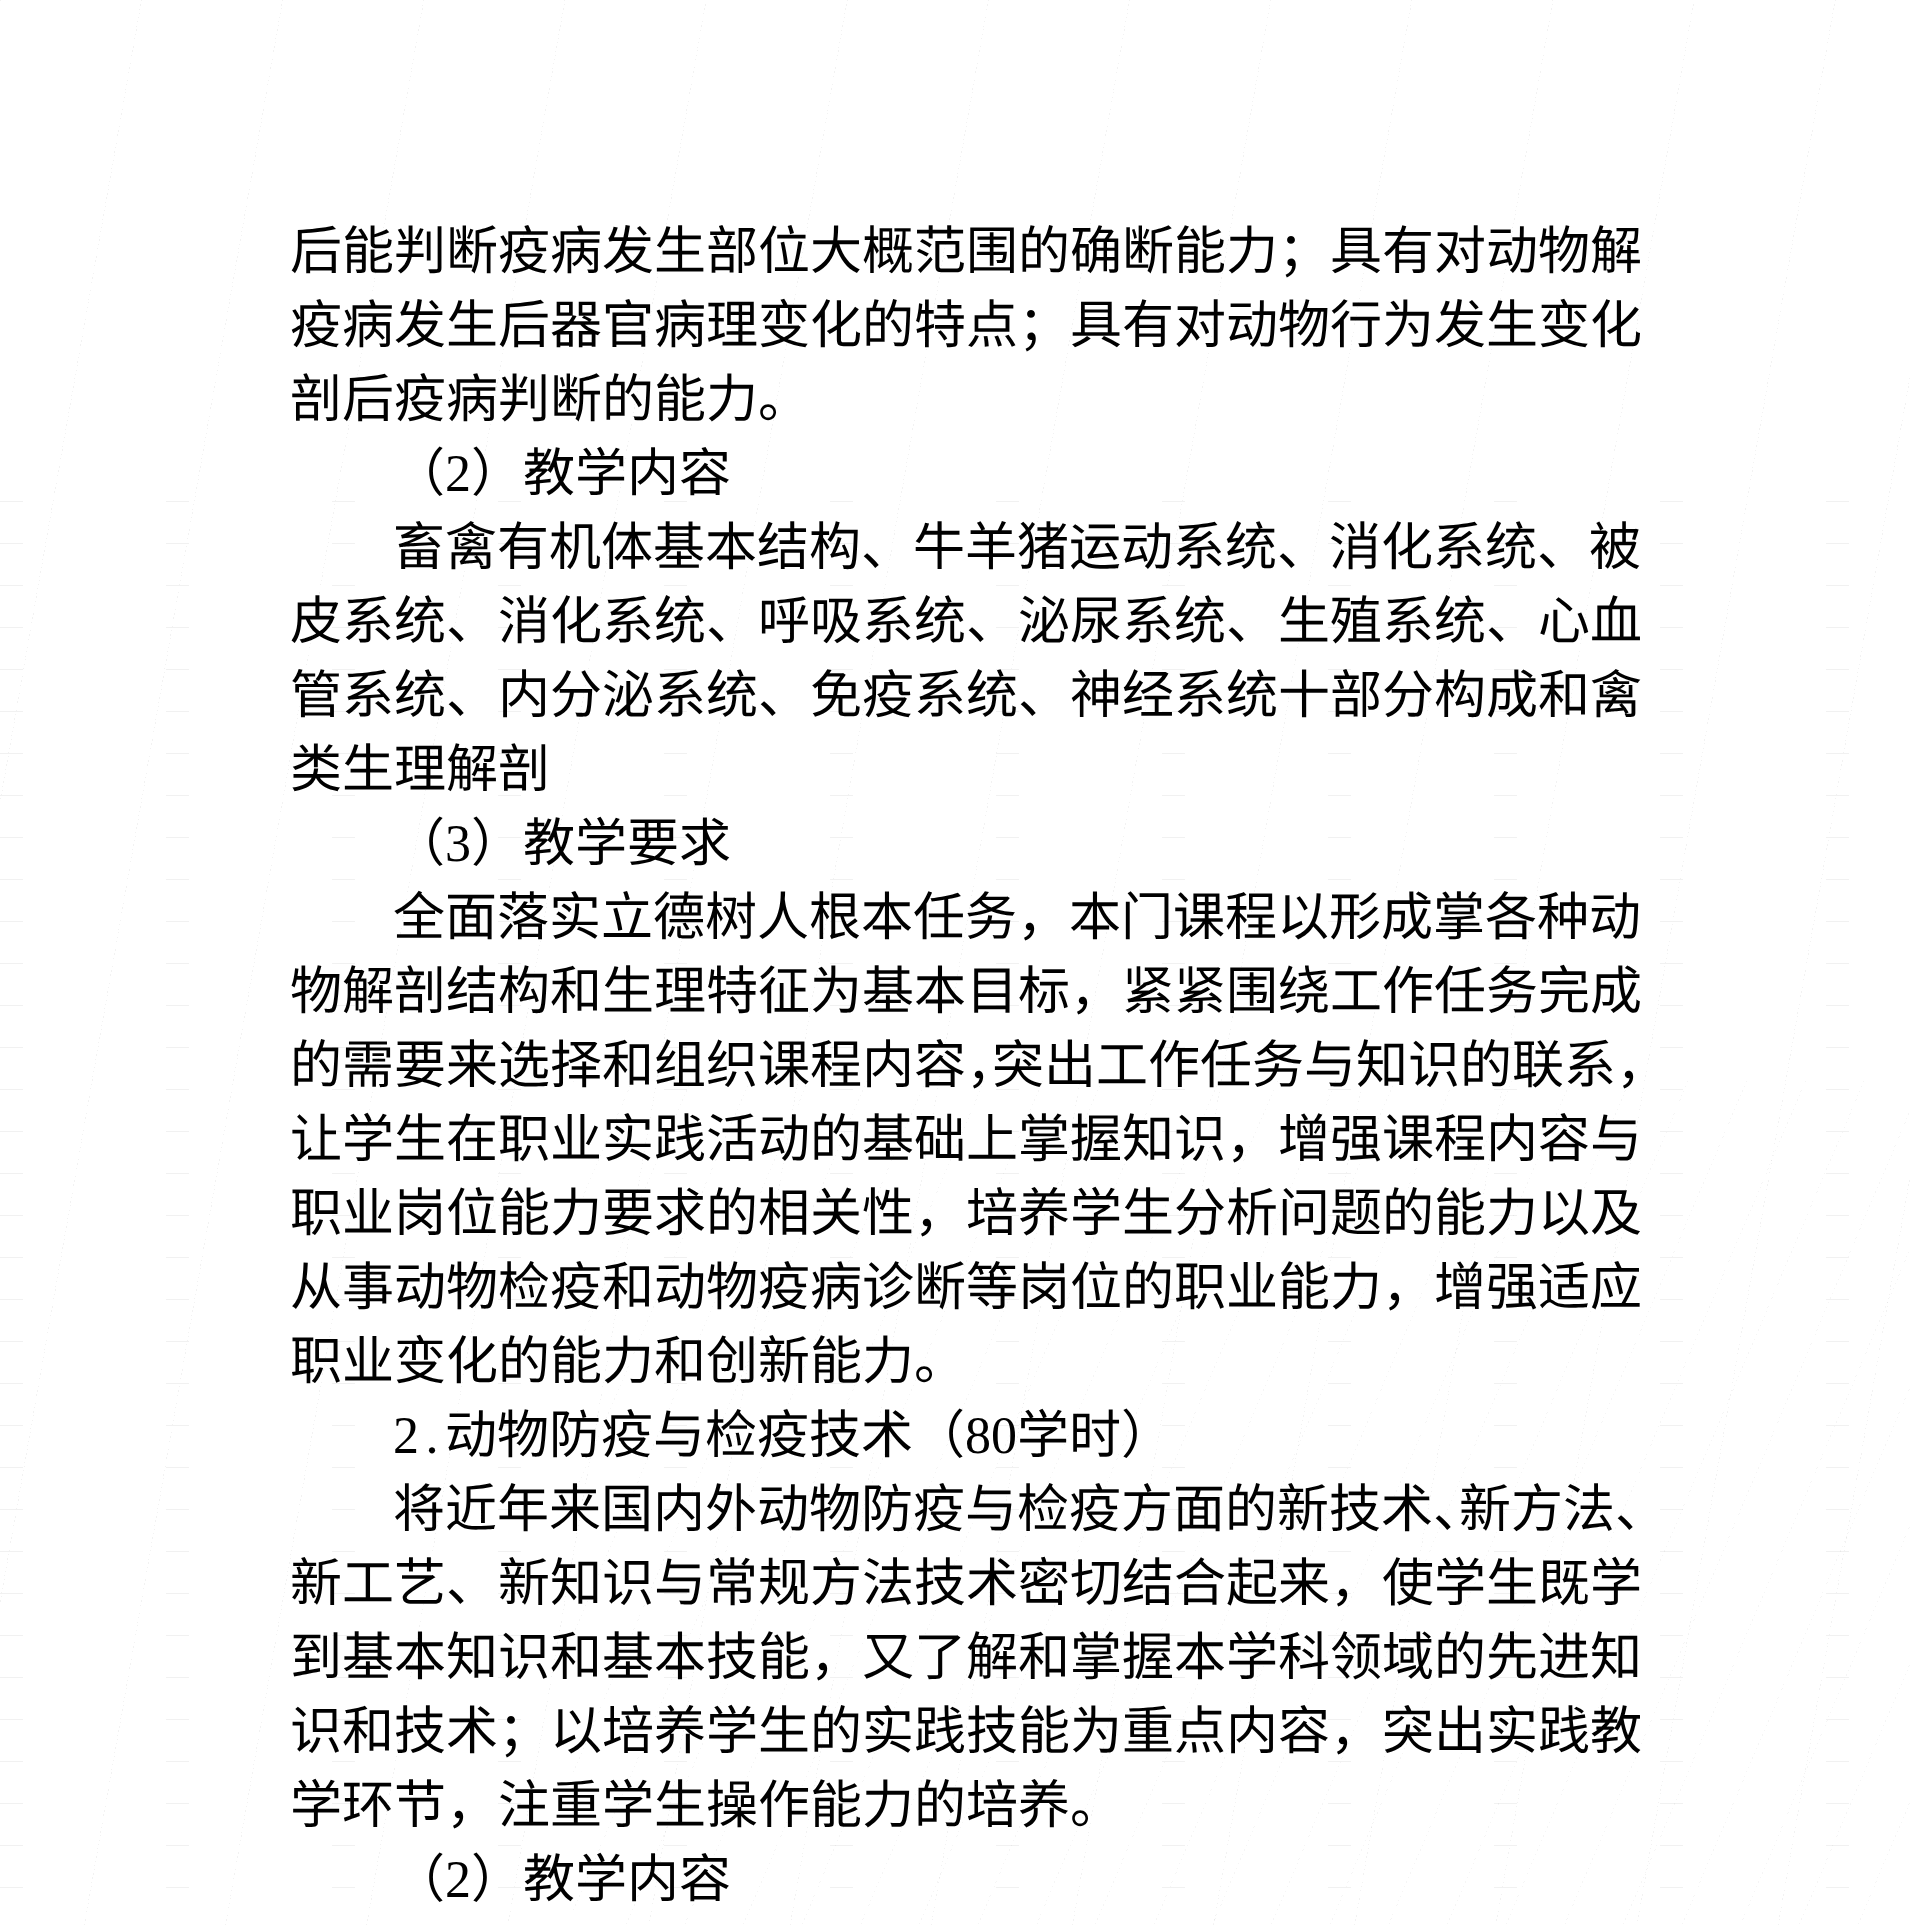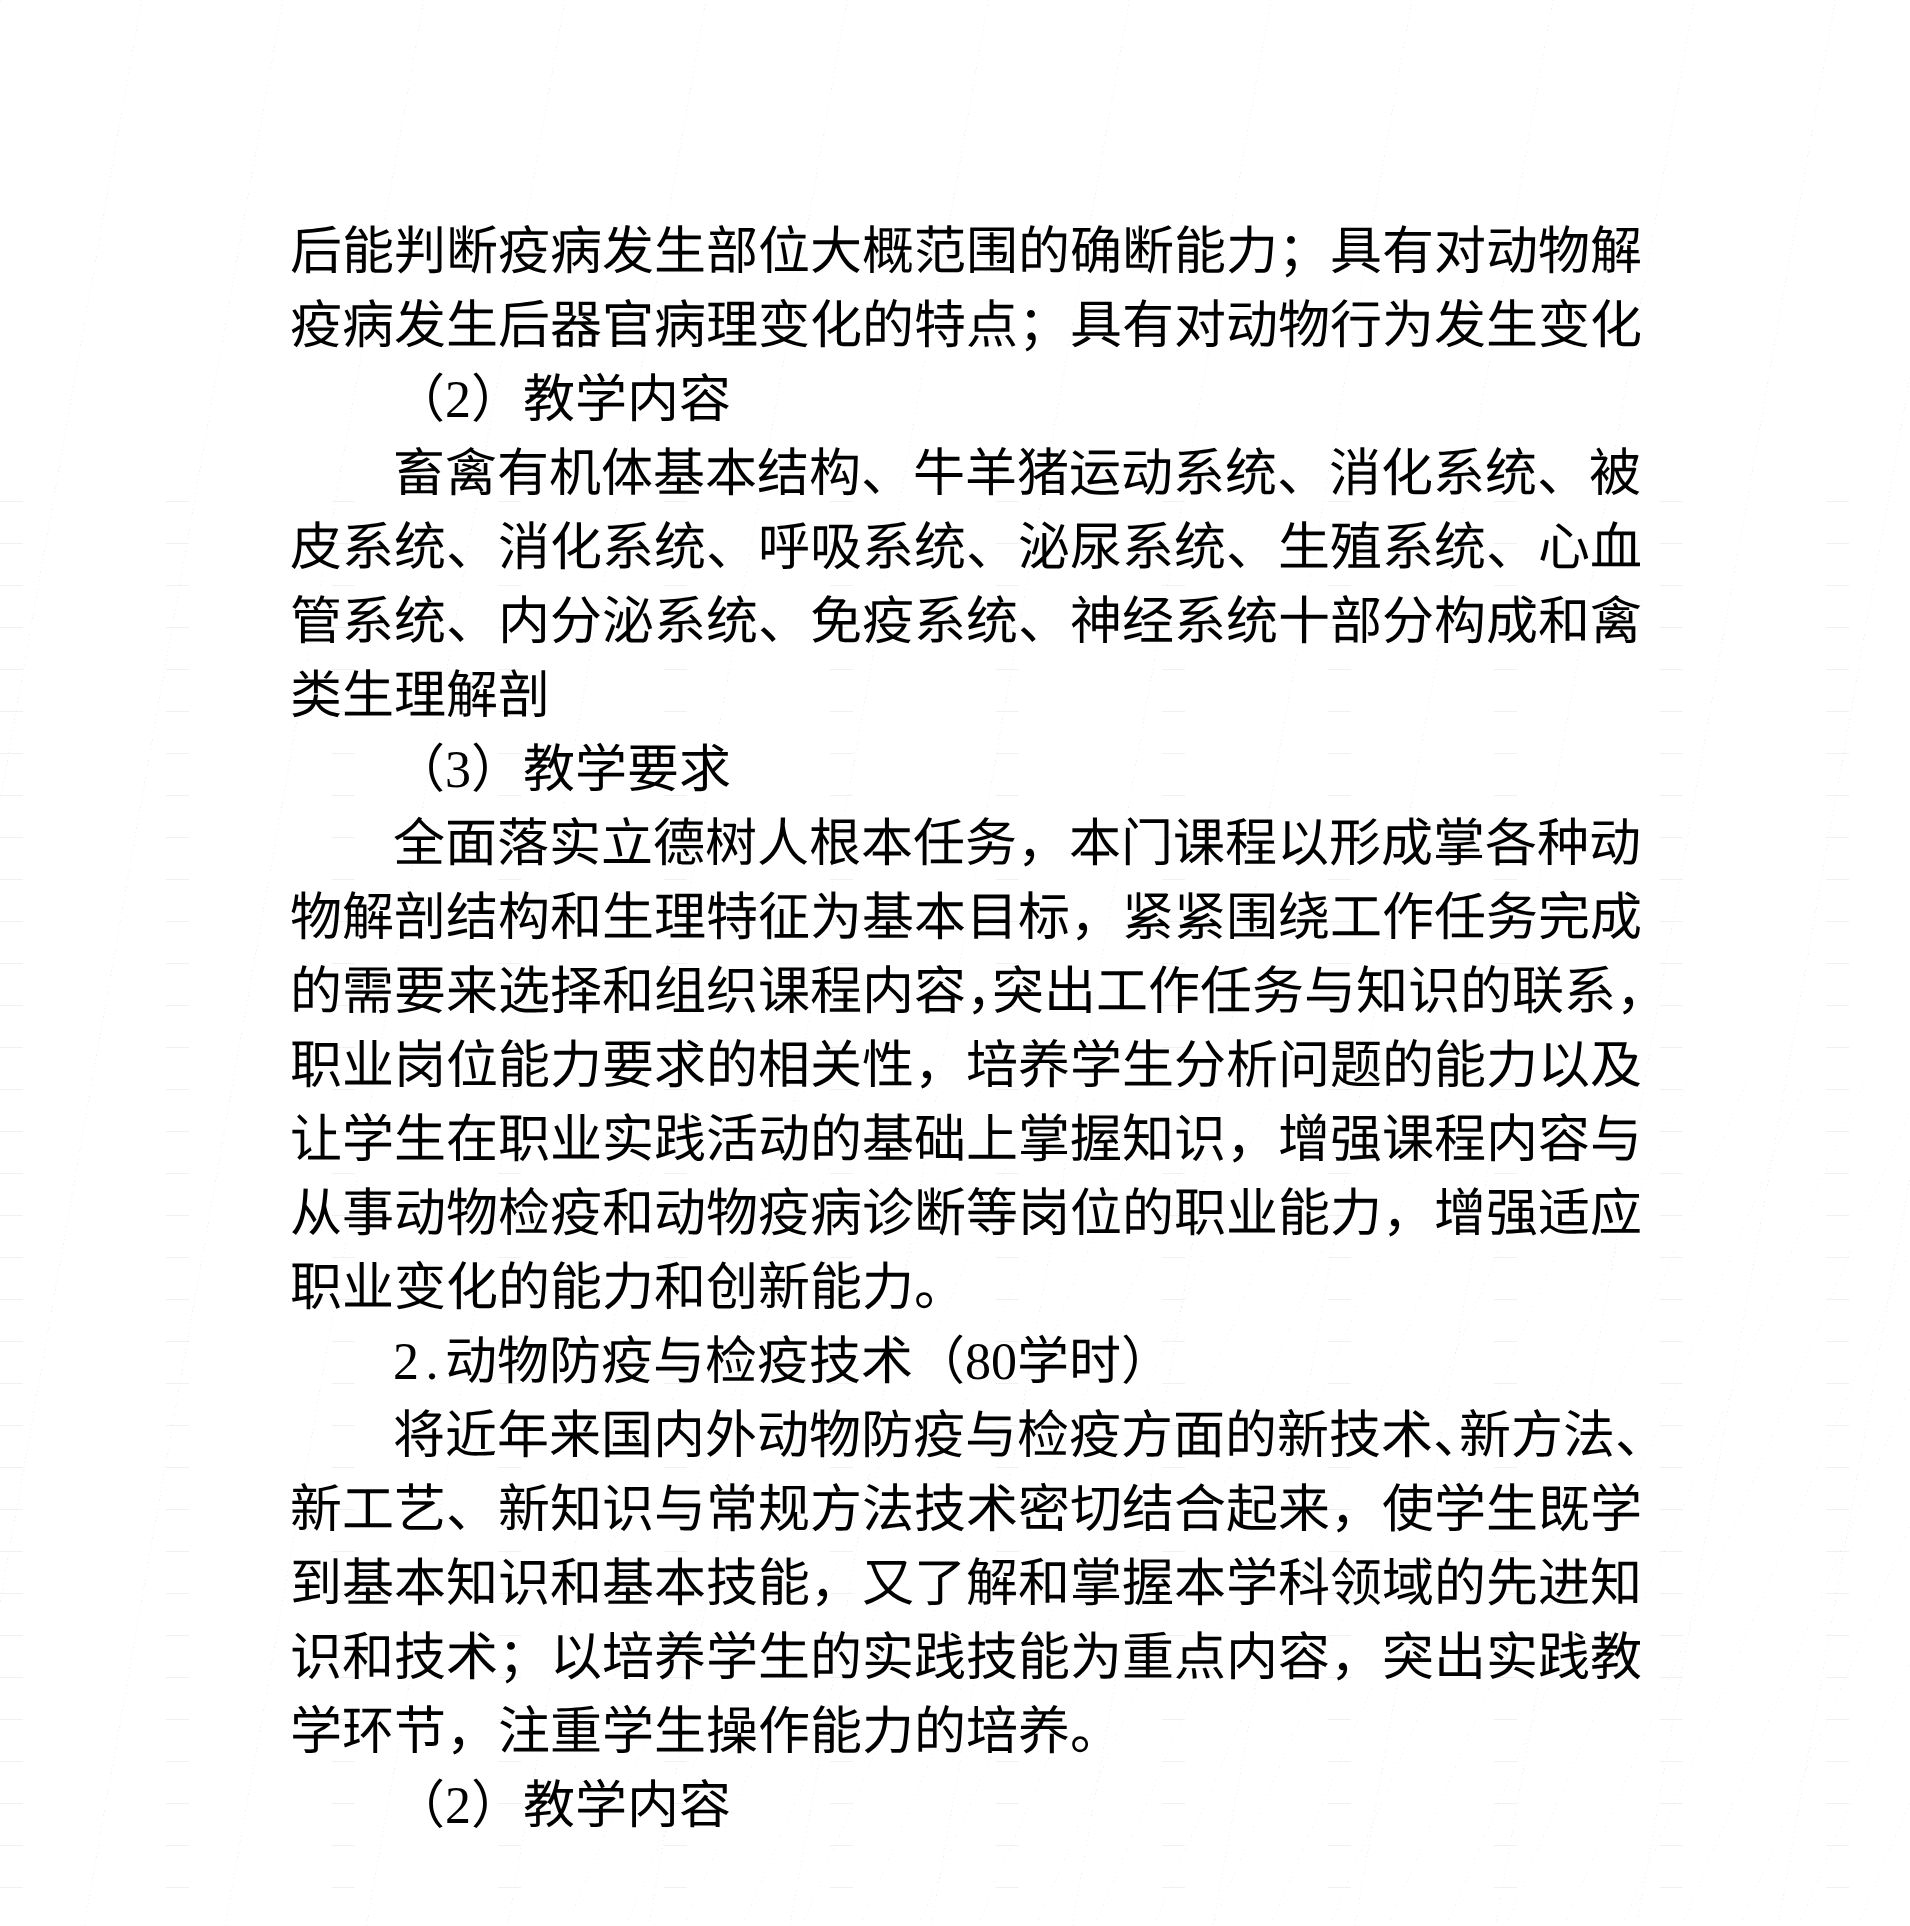--- a/index.html
+++ b/index.html
@@ -62,31 +62,32 @@
 <body>
 
 <div class="page">
   <div class="tex tex-rows-mid"></div>
   <div class="tex tex-diag"></div>
   <div class="tex tex-diag2"></div>
 
   <div class="text-block">
       <div class="line"><span>后</span><span>能</span><span>判</span><span>断</span><span>疫</span><span>病</span><span>发</span><span>生</span><span>部</span><span>位</span><span>大</span><span>概</span><span>范</span><span>围</span><span>的</span><span>确</span><span>断</span><span>能</span><span>力</span><span>；</span><span>具</span><span>有</span><span>对</span><span>动</span><span>物</span><span>解</span></div>
       <div class="line"><span>疫</span><span>病</span><span>发</span><span>生</span><span>后</span><span>器</span><span>官</span><span>病</span><span>理</span><span>变</span><span>化</span><span>的</span><span>特</span><span>点</span><span>；</span><span>具</span><span>有</span><span>对</span><span>动</span><span>物</span><span>行</span><span>为</span><span>发</span><span>生</span><span>变</span><span>化</span></div>
+      <div class="line"><span>剖</span><span>后</span><span>疫</span><span>病</span><span>判</span><span>断</span><span>的</span><span>能</span><span>力</span><span>。</span></div>
       <div class="line indent"><span>（</span><span class="half">2</span><span>）</span><span>教</span><span>学</span><span>内</span><span>容</span></div>
       <div class="line indent"><span>畜</span><span>禽</span><span>有</span><span>机</span><span>体</span><span>基</span><span>本</span><span>结</span><span>构</span><span>、</span><span>牛</span><span>羊</span><span>猪</span><span>运</span><span>动</span><span>系</span><span>统</span><span>、</span><span>消</span><span>化</span><span>系</span><span>统</span><span>、</span><span>被</span></div>
       <div class="line"><span>皮</span><span>系</span><span>统</span><span>、</span><span>消</span><span>化</span><span>系</span><span>统</span><span>、</span><span>呼</span><span>吸</span><span>系</span><span>统</span><span>、</span><span>泌</span><span>尿</span><span>系</span><span>统</span><span>、</span><span>生</span><span>殖</span><span>系</span><span>统</span><span>、</span><span>心</span><span>血</span></div>
       <div class="line"><span>管</span><span>系</span><span>统</span><span>、</span><span>内</span><span>分</span><span>泌</span><span>系</span><span>统</span><span>、</span><span>免</span><span>疫</span><span>系</span><span>统</span><span>、</span><span>神</span><span>经</span><span>系</span><span>统</span><span>十</span><span>部</span><span>分</span><span>构</span><span>成</span><span>和</span><span>禽</span></div>
       <div class="line"><span>类</span><span>生</span><span>理</span><span>解</span><span>剖</span></div>
       <div class="line indent"><span>（</span><span class="half">3</span><span>）</span><span>教</span><span>学</span><span>要</span><span>求</span></div>
       <div class="line indent"><span>全</span><span>面</span><span>落</span><span>实</span><span>立</span><span>德</span><span>树</span><span>人</span><span>根</span><span>本</span><span>任</span><span>务</span><span>，</span><span>本</span><span>门</span><span>课</span><span>程</span><span>以</span><span>形</span><span>成</span><span>掌</span><span>各</span><span>种</span><span>动</span></div>
       <div class="line"><span>物</span><span>解</span><span>剖</span><span>结</span><span>构</span><span>和</span><span>生</span><span>理</span><span>特</span><span>征</span><span>为</span><span>基</span><span>本</span><span>目</span><span>标</span><span>，</span><span>紧</span><span>紧</span><span>围</span><span>绕</span><span>工</span><span>作</span><span>任</span><span>务</span><span>完</span><span>成</span></div>
       <div class="line"><span>的</span><span>需</span><span>要</span><span>来</span><span>选</span><span>择</span><span>和</span><span>组</span><span>织</span><span>课</span><span>程</span><span>内</span><span>容</span><span class="half">，</span><span>突</span><span>出</span><span>工</span><span>作</span><span>任</span><span>务</span><span>与</span><span>知</span><span>识</span><span>的</span><span>联</span><span>系</span><span class="half">，</span></div>
+      <div class="line"><span>让</span><span>学</span><span>生</span><span>在</span><span>职</span><span>业</span><span>实</span><span>践</span><span>活</span><span>动</span><span>的</span><span>基</span><span>础</span><span>上</span><span>掌</span><span>握</span><span>知</span><span>识</span><span>，</span><span>增</span><span>强</span><span>课</span><span>程</span><span>内</span><span>容</span><span>与</span></div>
       <div class="line"><span>职</span><span>业</span><span>岗</span><span>位</span><span>能</span><span>力</span><span>要</span><span>求</span><span>的</span><span>相</span><span>关</span><span>性</span><span>，</span><span>培</span><span>养</span><span>学</span><span>生</span><span>分</span><span>析</span><span>问</span><span>题</span><span>的</span><span>能</span><span>力</span><span>以</span><span>及</span></div>
-      <div class="line"><span>让</span><span>学</span><span>生</span><span>在</span><span>职</span><span>业</span><span>实</span><span>践</span><span>活</span><span>动</span><span>的</span><span>基</span><span>础</span><span>上</span><span>掌</span><span>握</span><span>知</span><span>识</span><span>，</span><span>增</span><span>强</span><span>课</span><span>程</span><span>内</span><span>容</span><span>与</span></div>
       <div class="line"><span>从</span><span>事</span><span>动</span><span>物</span><span>检</span><span>疫</span><span>和</span><span>动</span><span>物</span><span>疫</span><span>病</span><span>诊</span><span>断</span><span>等</span><span>岗</span><span>位</span><span>的</span><span>职</span><span>业</span><span>能</span><span>力</span><span>，</span><span>增</span><span>强</span><span>适</span><span>应</span></div>
       <div class="line"><span>职</span><span>业</span><span>变</span><span>化</span><span>的</span><span>能</span><span>力</span><span>和</span><span>创</span><span>新</span><span>能</span><span>力</span><span>。</span></div>
       <div class="line indent bold"><span class="half">2</span><span class="half">.</span><span>动</span><span>物</span><span>防</span><span>疫</span><span>与</span><span>检</span><span>疫</span><span>技</span><span>术</span><span>（</span><span class="half">8</span><span class="half">0</span><span>学</span><span>时</span><span>）</span></div>
       <div class="line indent"><span>将</span><span>近</span><span>年</span><span>来</span><span>国</span><span>内</span><span>外</span><span>动</span><span>物</span><span>防</span><span>疫</span><span>与</span><span>检</span><span>疫</span><span>方</span><span>面</span><span>的</span><span>新</span><span>技</span><span>术</span><span class="half">、</span><span>新</span><span>方</span><span>法</span><span class="half">、</span></div>
       <div class="line"><span>新</span><span>工</span><span>艺</span><span>、</span><span>新</span><span>知</span><span>识</span><span>与</span><span>常</span><span>规</span><span>方</span><span>法</span><span>技</span><span>术</span><span>密</span><span>切</span><span>结</span><span>合</span><span>起</span><span>来</span><span>，</span><span>使</span><span>学</span><span>生</span><span>既</span><span>学</span></div>
       <div class="line"><span>到</span><span>基</span><span>本</span><span>知</span><span>识</span><span>和</span><span>基</span><span>本</span><span>技</span><span>能</span><span>，</span><span>又</span><span>了</span><span>解</span><span>和</span><span>掌</span><span>握</span><span>本</span><span>学</span><span>科</span><span>领</span><span>域</span><span>的</span><span>先</span><span>进</span><span>知</span></div>
       <div class="line"><span>识</span><span>和</span><span>技</span><span>术</span><span>；</span><span>以</span><span>培</span><span>养</span><span>学</span><span>生</span><span>的</span><span>实</span><span>践</span><span>技</span><span>能</span><span>为</span><span>重</span><span>点</span><span>内</span><span>容</span><span>，</span><span>突</span><span>出</span><span>实</span><span>践</span><span>教</span></div>
       <div class="line"><span>学</span><span>环</span><span>节</span><span>，</span><span>注</span><span>重</span><span>学</span><span>生</span><span>操</span><span>作</span><span>能</span><span>力</span><span>的</span><span>培</span><span>养</span><span>。</span></div>
       <div class="line indent"><span>（</span><span class="half">2</span><span>）</span><span>教</span><span>学</span><span>内</span><span>容</span></div>
     </div>

